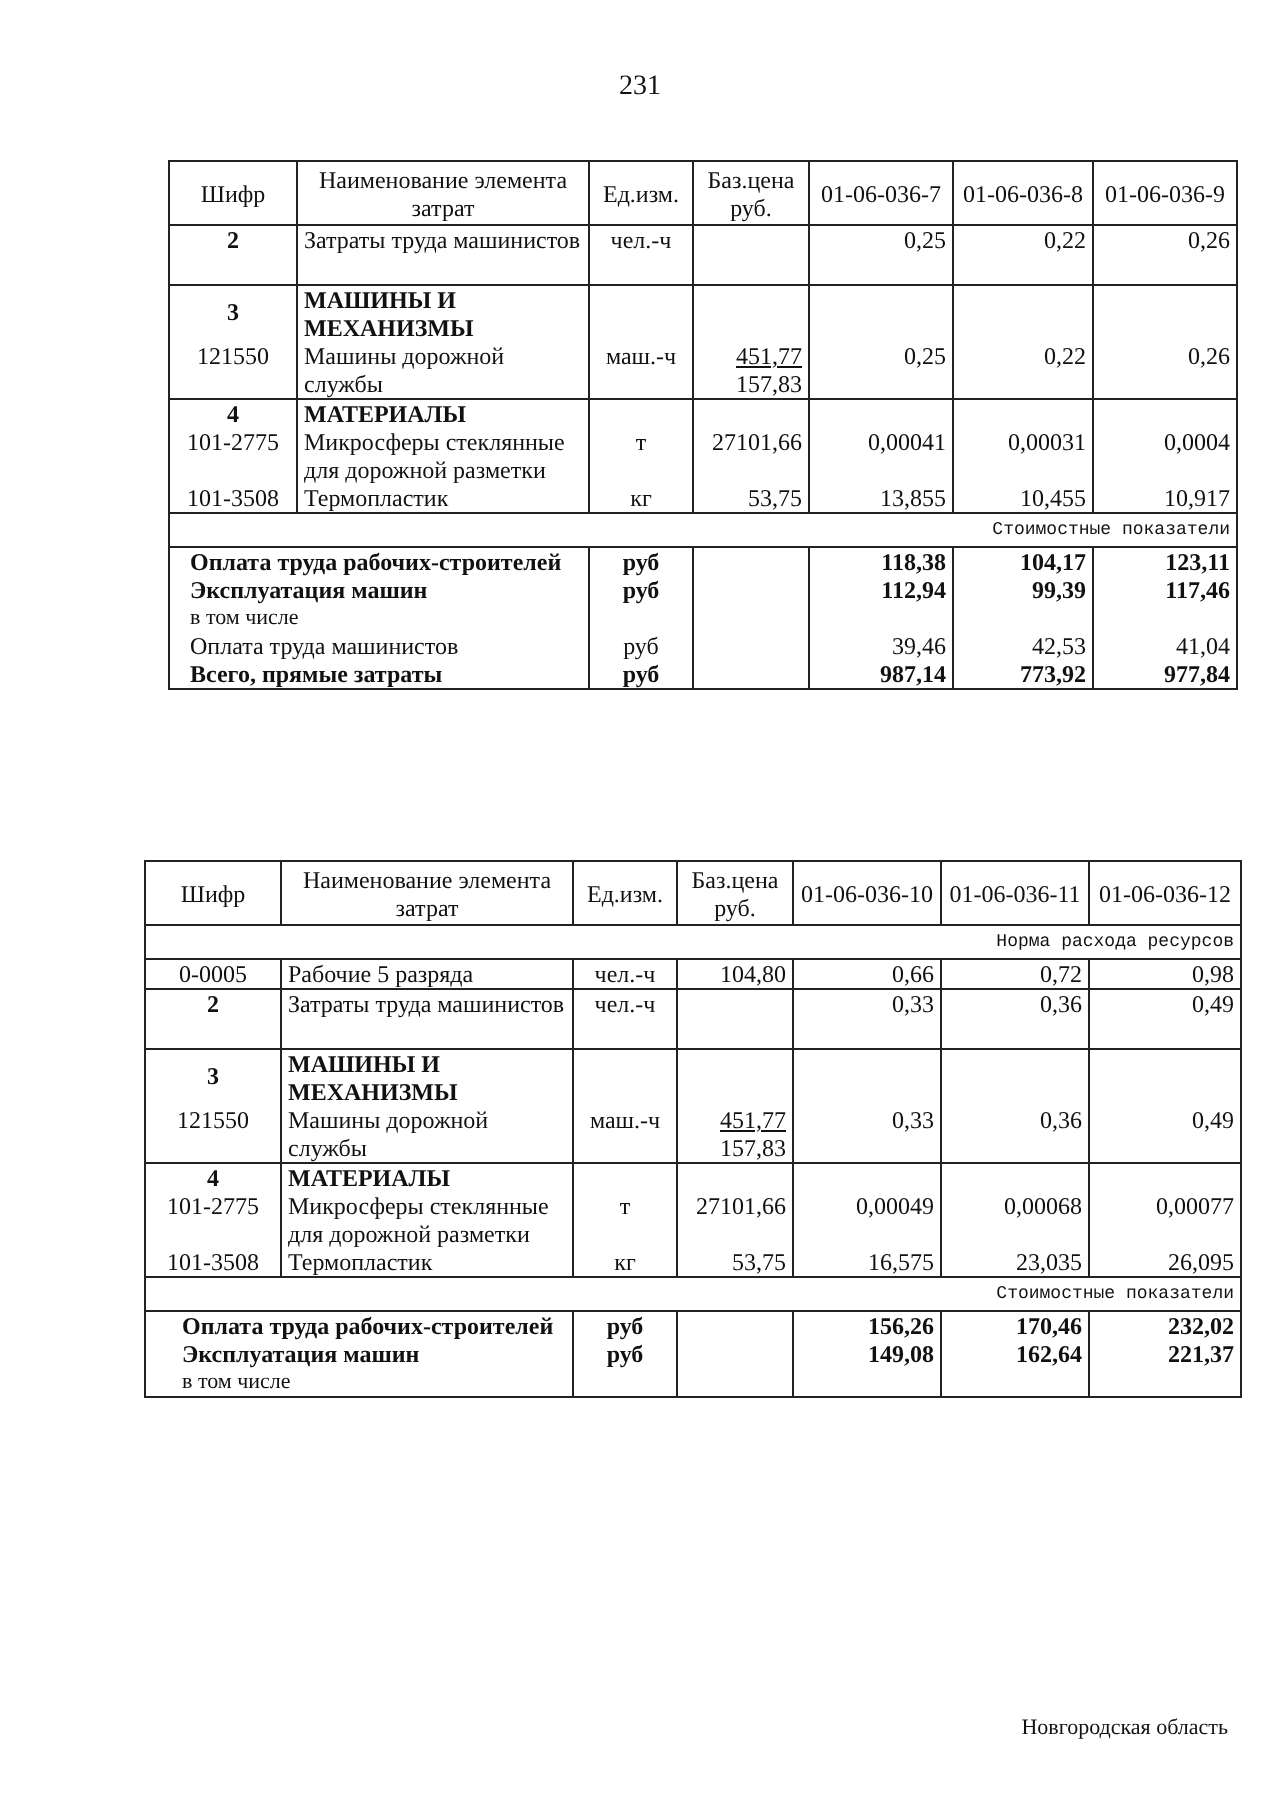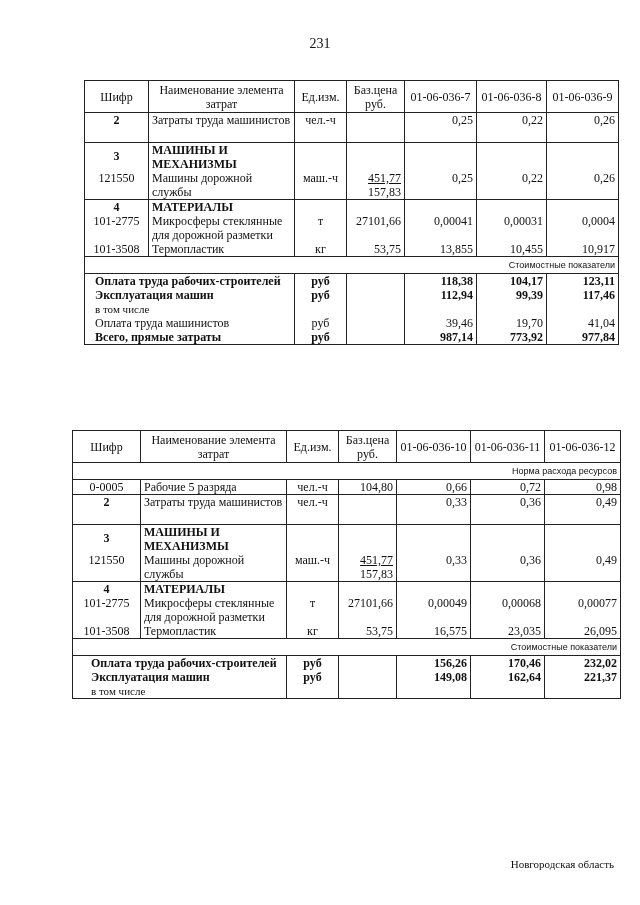--- a/index.html
+++ b/index.html
@@ -5,21 +5,21 @@
   html,body{margin:0;padding:0;background:#fff;}
   body{width:640px;height:905px;position:relative;font-family:"Liberation Serif",serif;color:#111;overflow:hidden;}
   .page-num{position:absolute;top:36px;left:0;width:640px;text-align:center;font-size:14px;}
   table{border-collapse:collapse;position:absolute;font-size:12px;table-layout:fixed;}
   td,th{border:1px solid #222;padding:0 3px;vertical-align:top;line-height:14px;font-weight:normal;}
   th{text-align:center;vertical-align:middle;}
   .c{text-align:center;}
   .r{text-align:right;}
   .b{font-weight:bold;}
   .nb{border-top:none;border-bottom:none;}
-  .section{font-family:Liberation Sans, sans-serif;font-size:9px;text-align:right;padding:1px 3px;}
+  .section{font-family:Liberation Mono, monospace;font-size:9px;text-align:right;padding:1px 3px;}
   .ul{text-decoration:underline;}
   .footer{position:absolute;top:858px;right:26px;font-size:11px;}
   #t1{left:84px;top:80px;width:534px;}
   #t2{left:72px;top:430px;width:548px;}
 </style>
 </head>
 <body>
 
 <div class="page-num">231</div>
 
@@ -120,21 +120,21 @@
     <td class="nb"></td>
     <td class="r b nb">112,94</td>
     <td class="r b nb">99,39</td>
     <td class="r b nb">117,46</td>
   </tr>
   <tr>
     <td colspan="2" class="nb" style="padding-left:10px">Оплата труда машинистов</td>
     <td class="c nb">руб</td>
     <td class="nb"></td>
     <td class="r nb">39,46</td>
-    <td class="r nb">19,70</td>
+    <td class="r nb">42,53</td>
     <td class="r nb">41,04</td>
   </tr>
   <tr>
     <td colspan="2" class="b" style="border-top:none;padding-left:10px">Всего, прямые затраты</td>
     <td class="c b" style="border-top:none">руб</td>
     <td style="border-top:none"></td>
     <td class="r b" style="border-top:none">987,14</td>
     <td class="r b" style="border-top:none">773,92</td>
     <td class="r b" style="border-top:none">977,84</td>
   </tr>

